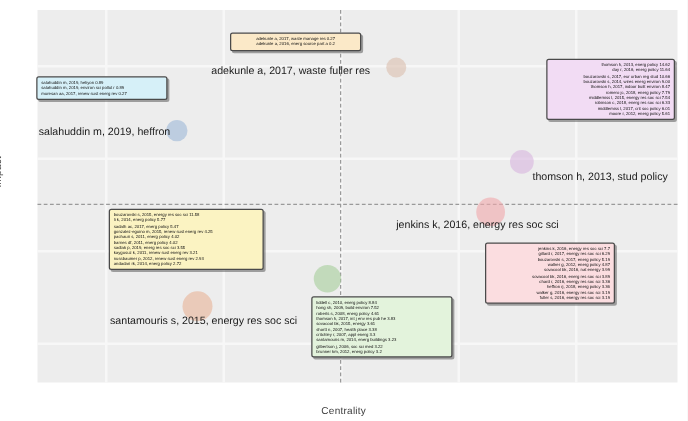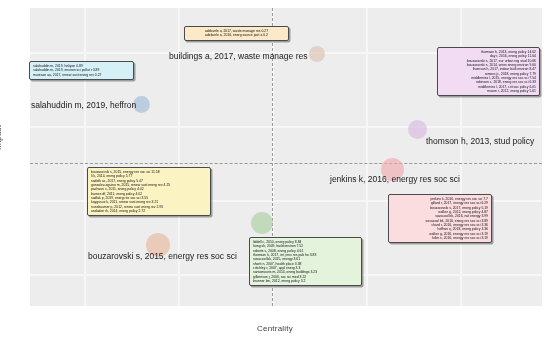--- a/index.html
+++ b/index.html
@@ -118,24 +118,24 @@
   <div class="axis-x">Centrality</div>
 
   <div class="bubble" style="left:133px;top:96px;width:17px;height:17px;background:#9fb9d8;"></div>
   <div class="bubble" style="left:309px;top:46px;width:16px;height:16px;background:#dcc0b0;"></div>
   <div class="bubble" style="left:408px;top:120px;width:19px;height:19px;background:#d8b7de;"></div>
   <div class="bubble" style="left:146px;top:233px;width:24px;height:24px;background:#e8b59a;"></div>
   <div class="bubble" style="left:251px;top:212px;width:22px;height:22px;background:#a8cf9c;"></div>
   <div class="bubble" style="left:381px;top:158px;width:23px;height:23px;background:#f0a9ad;"></div>
 
   <div class="caption" style="left:31px;top:100px;">salahuddin m, 2019, heffron</div>
-  <div class="caption" style="left:169px;top:51px;">buildings a, 2017, waste manage res</div>
+  <div class="caption" style="left:169px;top:51px;">adekunle a, 2017, waste fuller res</div>
   <div class="caption" style="left:426px;top:136px;">thomson h, 2013, stud policy</div>
-  <div class="caption" style="left:88px;top:251px;">bouzarovski s, 2015, energy res soc sci</div>
-  <div class="caption" style="left:330px;top:174px;text-align:center;">jenkins k, 2016, energy res soc sci</div>
+  <div class="caption" style="left:88px;top:251px;">santamouris s, 2015, energy res soc sci</div>
+  <div class="caption" style="left:317px;top:174px;text-align:center;">jenkins k, 2016, energy res soc sci</div>
 
   <div class="refbox" id="box-salahuddin" style="left:29px;top:61px;width:105px;background:#d6f0f8;">
       <div class="line">salahuddin m, 2019, heliyon 0.89</div>
       <div class="line">salahuddin m, 2019, environ sci pollut r 0.89</div>
       <div class="line">muresan aa, 2017, renew sust energ rev 0.27</div>
     </div>
 
   <div class="refbox calign" id="box-adekunle" style="left:184px;top:26px;width:105px;background:#fbe9c8;">
       <div class="line">adekunle a, 2017, waste manage res 0.27</div>
       <div class="line">adekunle a, 2016, energ source part a 0.2</div>

